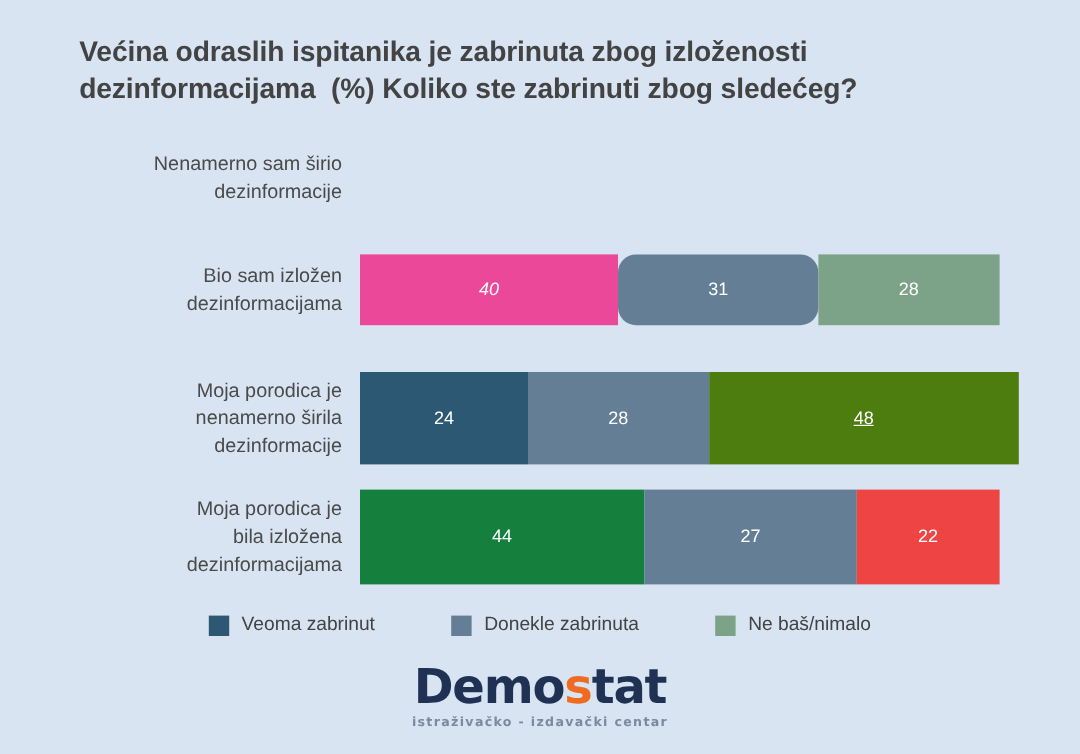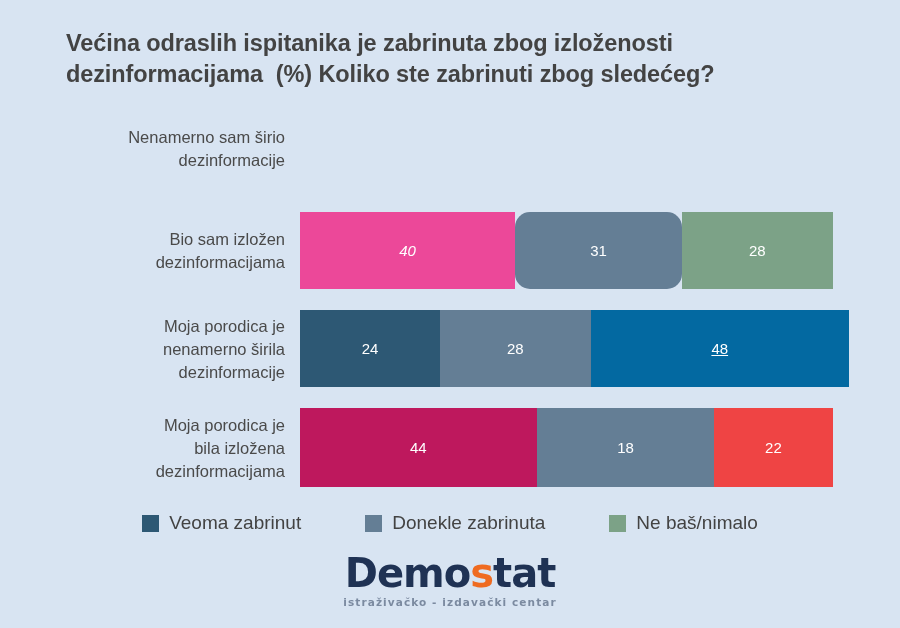--- a/index.html
+++ b/index.html
@@ -96,21 +96,21 @@
     margin: 0 32px;
   }
   .legend-swatch {
     width: 17px;
     height: 17px;
     margin-right: 10px;
     flex: 0 0 auto;
   }
   .legend-label {
     color: #434343;
-    font-size: 19px;
+    font-size: 16px;
     white-space: nowrap;
   }
 
   
   #logo {
     position: absolute;
     left: 0;
     top: 552px;
     width: 900px;
     text-align: center;
@@ -139,21 +139,21 @@
 <div id="chart-title">
   <span>Većina odraslih ispitanika je zabrinuta zbog izloženosti dezinformacijama</span>
   <span>&nbsp;</span><span>(%)</span>
   <span class="subq">Koliko ste zabrinuti zbog sledećeg?</span>
 </div>
 
 <div id="plot-area">
     <div class="bar-row" style="top: 7px; height: 68px;">
       <div class="row-label">Nenamerno sam širio<br>dezinformacije</div>
     </div>
-    <div class="bar-row" style="top: 104px; height: 77px;">
+    <div class="bar-row" style="top: 104px; height: 59px;">
       <div class="row-label">Bio sam izložen<br>dezinformacijama</div>
       <div class="bar-track">
         <div class="seg seg-0" title="Veoma zabrinut" style="width: 215.2px; background: #ec4899; font-style: italic;">
           <span>40</span>
         </div>
         <div class="seg seg-1" title="Donekle zabrinut" style="width: 166.78px; background: rgb(100, 126, 149); border-radius: 15px;">
           <span>31</span>
         </div>
         <div class="seg seg-2" title="Ne baš/nimalo" style="width: 150.64px; background: rgb(124, 162, 135);">
           <span>28</span>
@@ -162,33 +162,33 @@
     </div>
     <div class="bar-row" style="top: 202px; height: 77px;">
       <div class="row-label">Moja porodica je<br>nenamerno širila<br>dezinformacije</div>
       <div class="bar-track">
         <div class="seg seg-0" title="Veoma zabrinut" style="width: 140px; background: rgb(45, 88, 116);">
           <span>24</span>
         </div>
         <div class="seg seg-1" title="Donekle zabrinut" style="width: 150.64px; background: rgb(100, 126, 149);">
           <span>28</span>
         </div>
-        <div class="seg seg-2" title="Ne baš/nimalo" style="width: 258.24px; background: #0369a1; text-decoration: underline;">
+        <div class="seg seg-2" title="Ne baš/nimalo" style="width: 258.24px; background: #4d7c0f; text-decoration: underline;">
           <span>48</span>
         </div>
       </div>
     </div>
     <div class="bar-row" style="top: 300px; height: 79px;">
       <div class="row-label">Moja porodica je<br>bila izložena<br>dezinformacijama</div>
       <div class="bar-track">
-        <div class="seg seg-0" title="Veoma zabrinut" style="width: 236.72px; background: #be185d;">
+        <div class="seg seg-0" title="Veoma zabrinut" style="width: 236.72px; background: #15803d;">
           <span>44</span>
         </div>
         <div class="seg seg-1" title="Donekle zabrinut" style="width: 177.54px; background: rgb(100, 126, 149);">
-          <span>18</span>
+          <span>27</span>
         </div>
         <div class="seg seg-2" title="Ne baš/nimalo" style="width: 118.36px; background: #ef4444;">
           <span>22</span>
         </div>
       </div>
     </div>
   </div>
 
 <div id="legend">
     <div class="legend-item">

